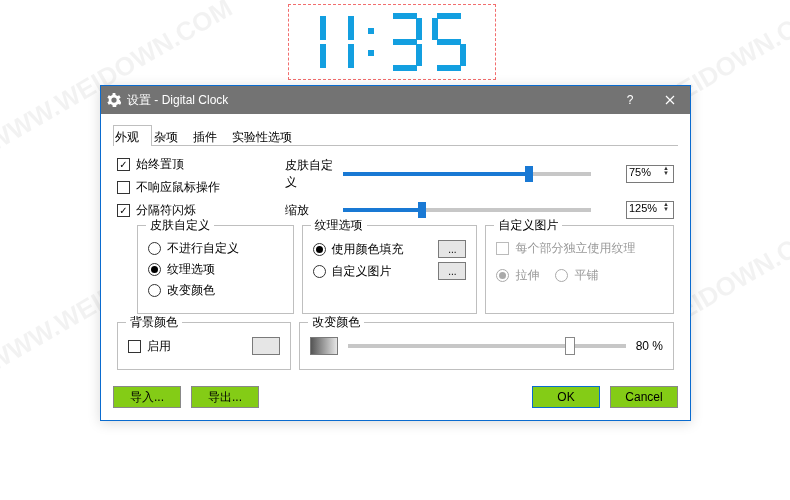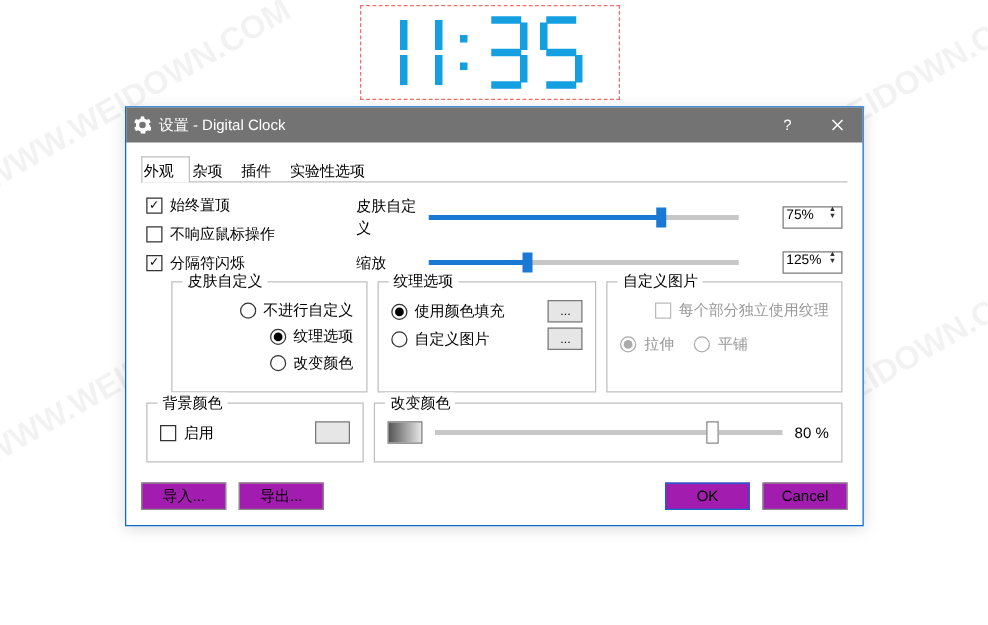--- a/index.html
+++ b/index.html
@@ -162,21 +162,21 @@
   width: 28px; height: 18px;
   border: 1px solid #7a7a7a;
   background: #e6e6e6;
 }
 
 
 .tri { display: flex; gap: 8px; margin-top:6px;padding-left:20px; }
 .tri .gbox { flex: 1.05; margin-top:0; }
 .tri .gbox.mid { flex: 1.2; }
 .tri .gbox.right { flex: 1.3; }
-.rrow, .crow { display:flex; align-items:center; gap:6px; margin:4px 0;justify-content:flex-end; }
+.rrow, .crow { display:flex; align-items:center; gap:6px; margin:4px 0; }
 .dis { color: #999; }
 .radio-inline { display:flex; gap:16px; }
 
 
 .pair { display:flex; gap:8px; margin-top:8px;}
 .pair .gbox { margin-top:0;}
 .pair .gbox.left { flex:1.08; }
 .pair .gbox.right { flex:2.5; }
 .slider2 { display:flex; align-items:center; gap:10px; padding-top:4px; }
 .track2 { flex:1; height:4px; background:#c7c7c7; position:relative; }
@@ -193,21 +193,21 @@
   border:1px solid #7a7a7a;
   background: linear-gradient(to right,#555,#e6e6e6);
 }
 
 
 .btnbar { margin-top: 12px; display:flex; gap:10px; }
 .pushbtn {
   min-width: 68px;
   height: 22px;
   border: 1px solid #888;
-  background: #a21caf;
+  background: #84cc16;
   display:inline-flex;
   align-items:center;
   justify-content:center;
   padding:0 10px;
   cursor:pointer;
 }
 .pushbtn.primary { border:1px solid #0a6bcf; }
 .spacer { flex:1; }
 
 .small-elip {

